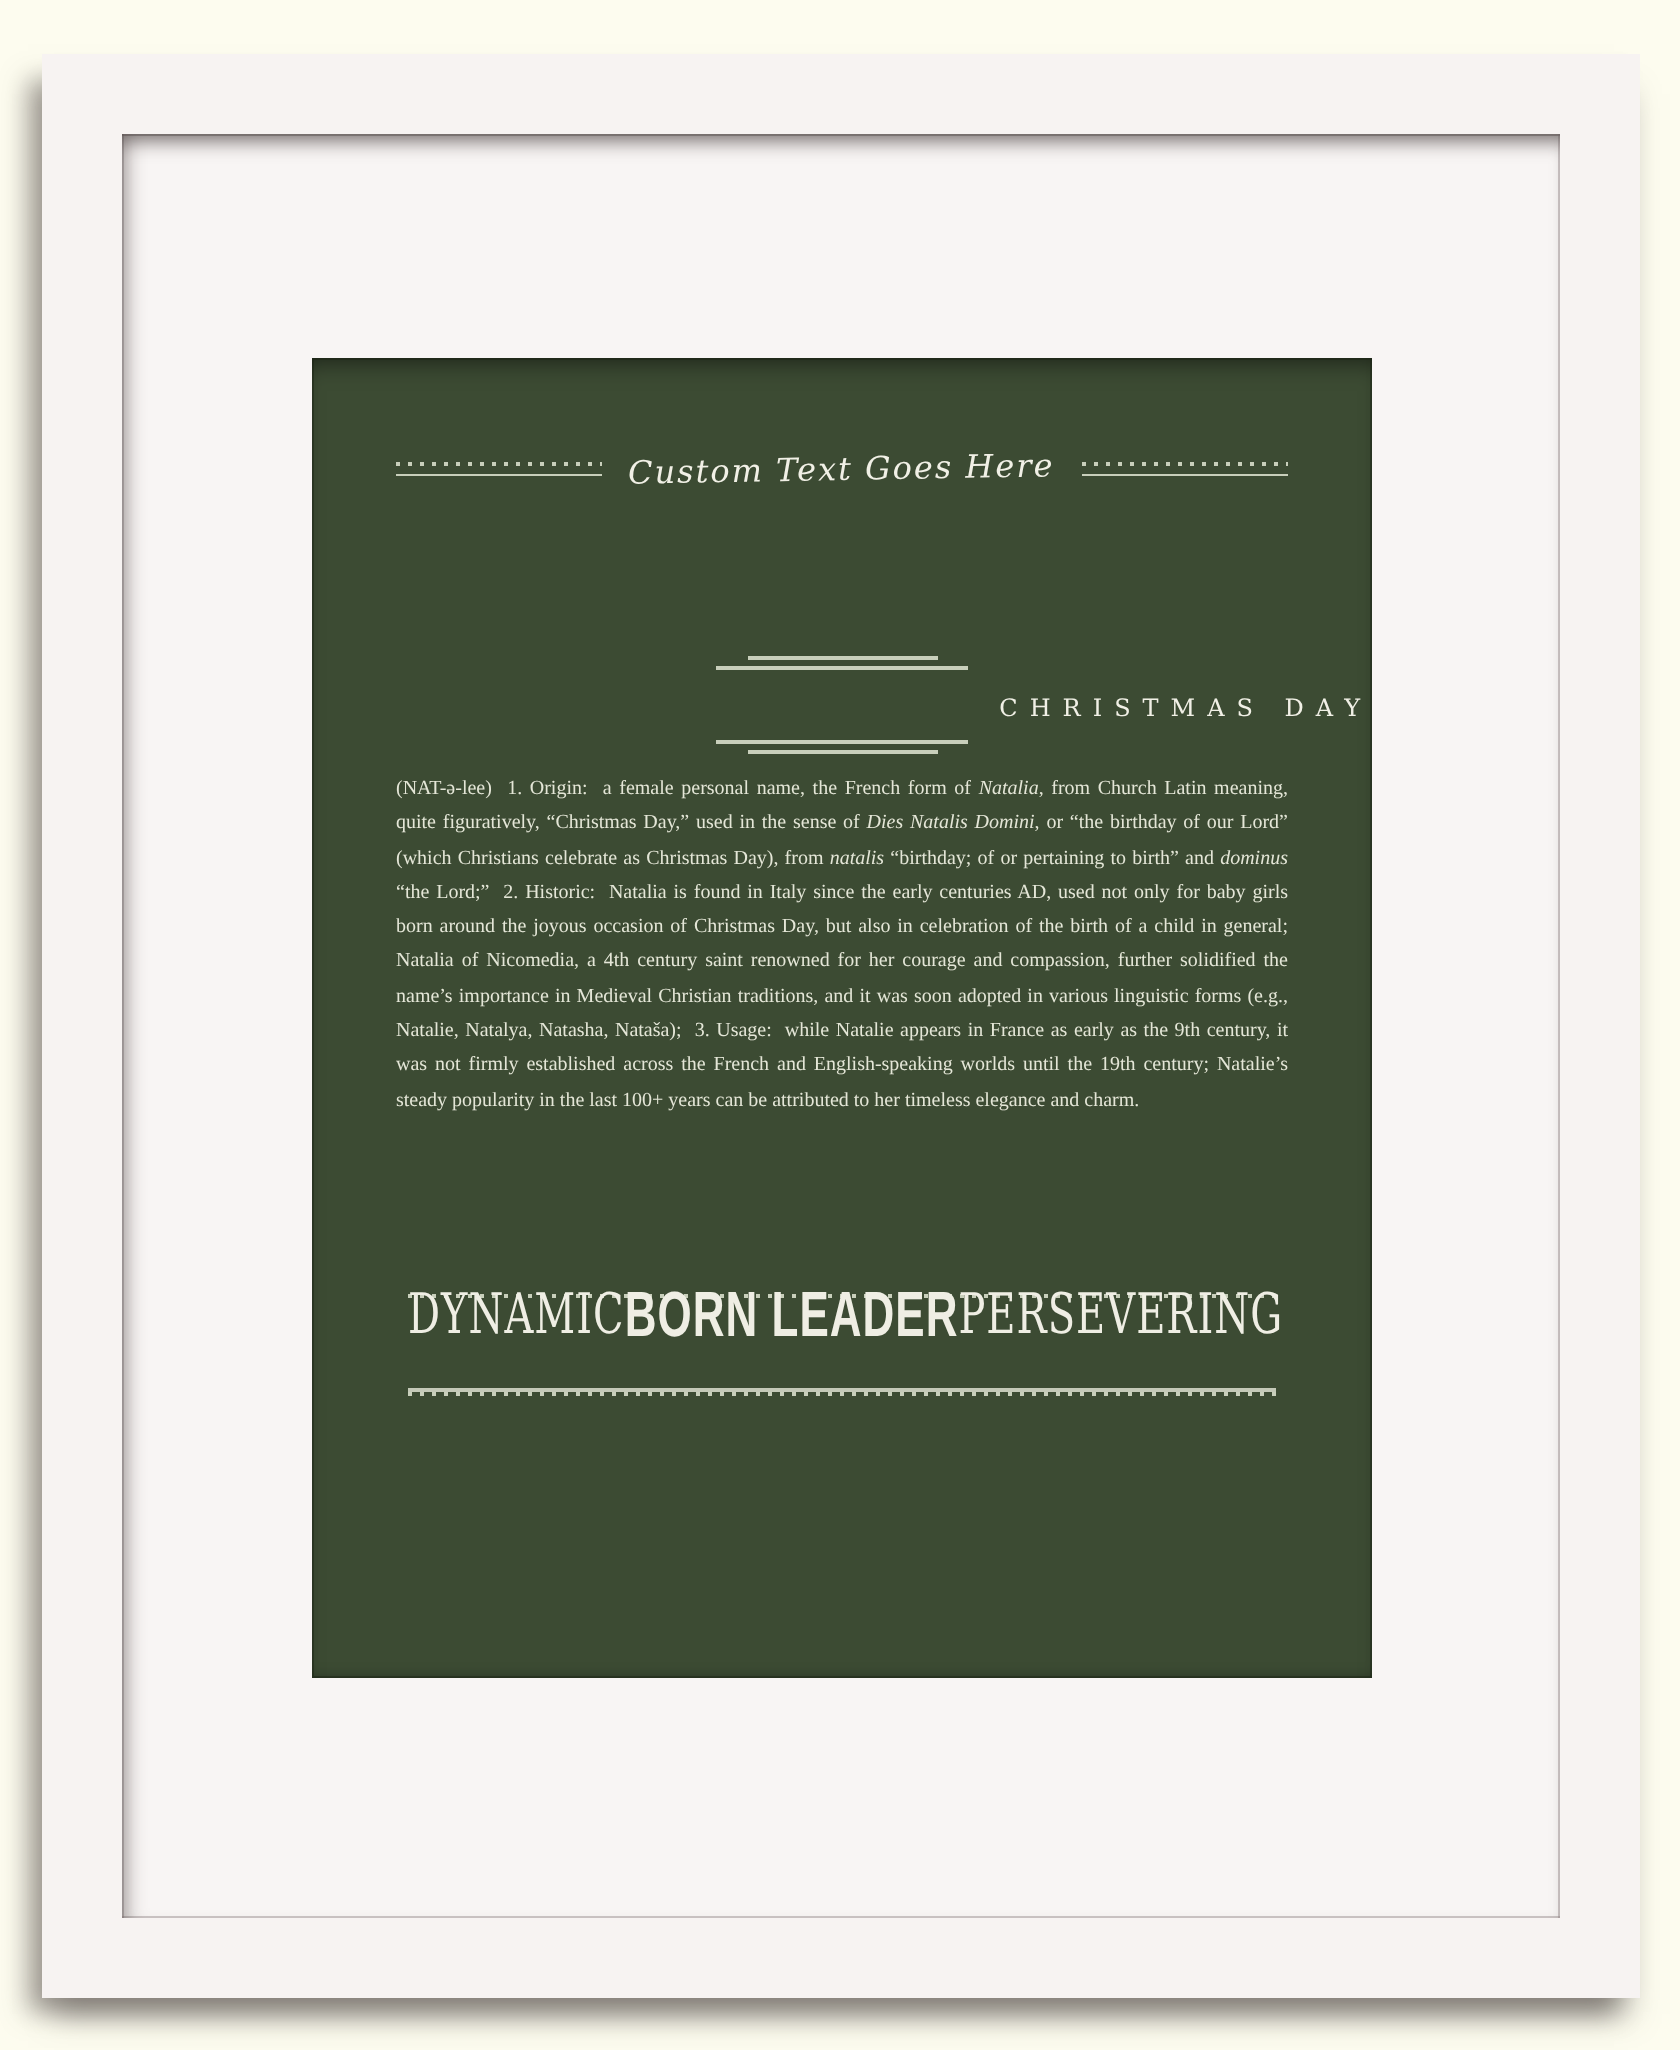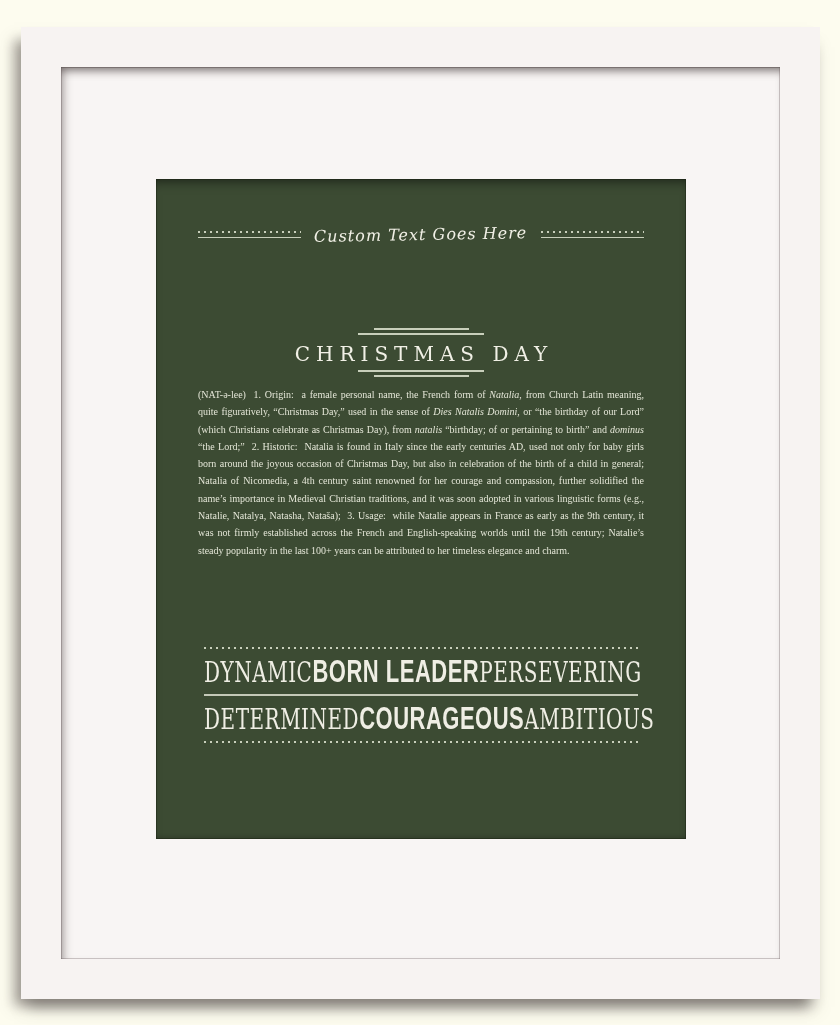--- a/index.html
+++ b/index.html
@@ -77,41 +77,41 @@
   .divider{position:absolute;left:0;width:100%;}
   .divider .bar{margin:0 auto;height:2px;background:var(--rule-color);}
   .divider .bar + .bar{margin-top:3px;}
   .bar.short{width:95px;}
   .bar.long{width:126px;}
   .divider.above{top:149px;}
   .divider.below{top:191px;}
   
   .subtitle{
     position:absolute;top:164px;left:0;width:100%;
-    text-align:center;
-    font-family:"DejaVu Serif",serif;font-size:20px;line-height:22px;
+    text-align:right;
+    font-family:"DejaVu Serif",serif;font-size:12px;line-height:22px;
     letter-spacing:6px;text-indent:6px;
     color:var(--print-bright);
   }
   
   .desc{
     position:absolute;top:207px;left:42px;width:446px;margin:0;
     font-family:Liberation Serif, serif;font-size:10px;line-height:17.3px;
     text-align:justify;white-space:pre-wrap;
     color:#E4E6D7;
   }
   
   .adj-block{position:absolute;top:468px;left:48px;right:48px;}
   .dotted{
     height:2px;
     background-image:repeating-linear-gradient(90deg,var(--rule-color) 0 2px,transparent 2px 6px);
   }
   .adj-sep{height:1px;background:rgba(230,232,217,.8);}
   .adj-row{
-    height:45px;display:flex;justify-content:space-between;align-items:center;
+    height:45px;display:flex;justify-content:space-between;
   }
   .adj{display:inline-block;white-space:nowrap;color:#EFEEE4;}
   .adj.serif{
     font-family:"DejaVu Serif",serif;font-size:20px;
     transform:scaleY(1.4);letter-spacing:0.5px;
   }
   .adj.sans{
     font-family:"Liberation Sans",sans-serif;font-weight:bold;font-size:22px;
     transform:scaleY(1.45);letter-spacing:0.5px;
   }
@@ -148,25 +148,20 @@
         <div class="adj-block">
           <div class="dotted"></div>
           <div id="adj-rows">
               <div class="adj-row">
                 <span class="adj serif">DYNAMIC</span>
                 <span class="adj sans">BORN LEADER</span>
                 <span class="adj serif">PERSEVERING</span>
               </div>
               <div class="adj-sep"></div>
               <div class="adj-sep"></div>
-              <div class="adj-row">
-                <span class="adj serif">DETERMINED</span>
-                <span class="adj sans">COURAGEOUS</span>
-                <span class="adj serif">AMBITIOUS</span>
-              </div>
             </div>
           <div class="dotted"></div>
         </div>
 
       </div>
     </div>
   </div>
 </div>
 
 </body></html>

